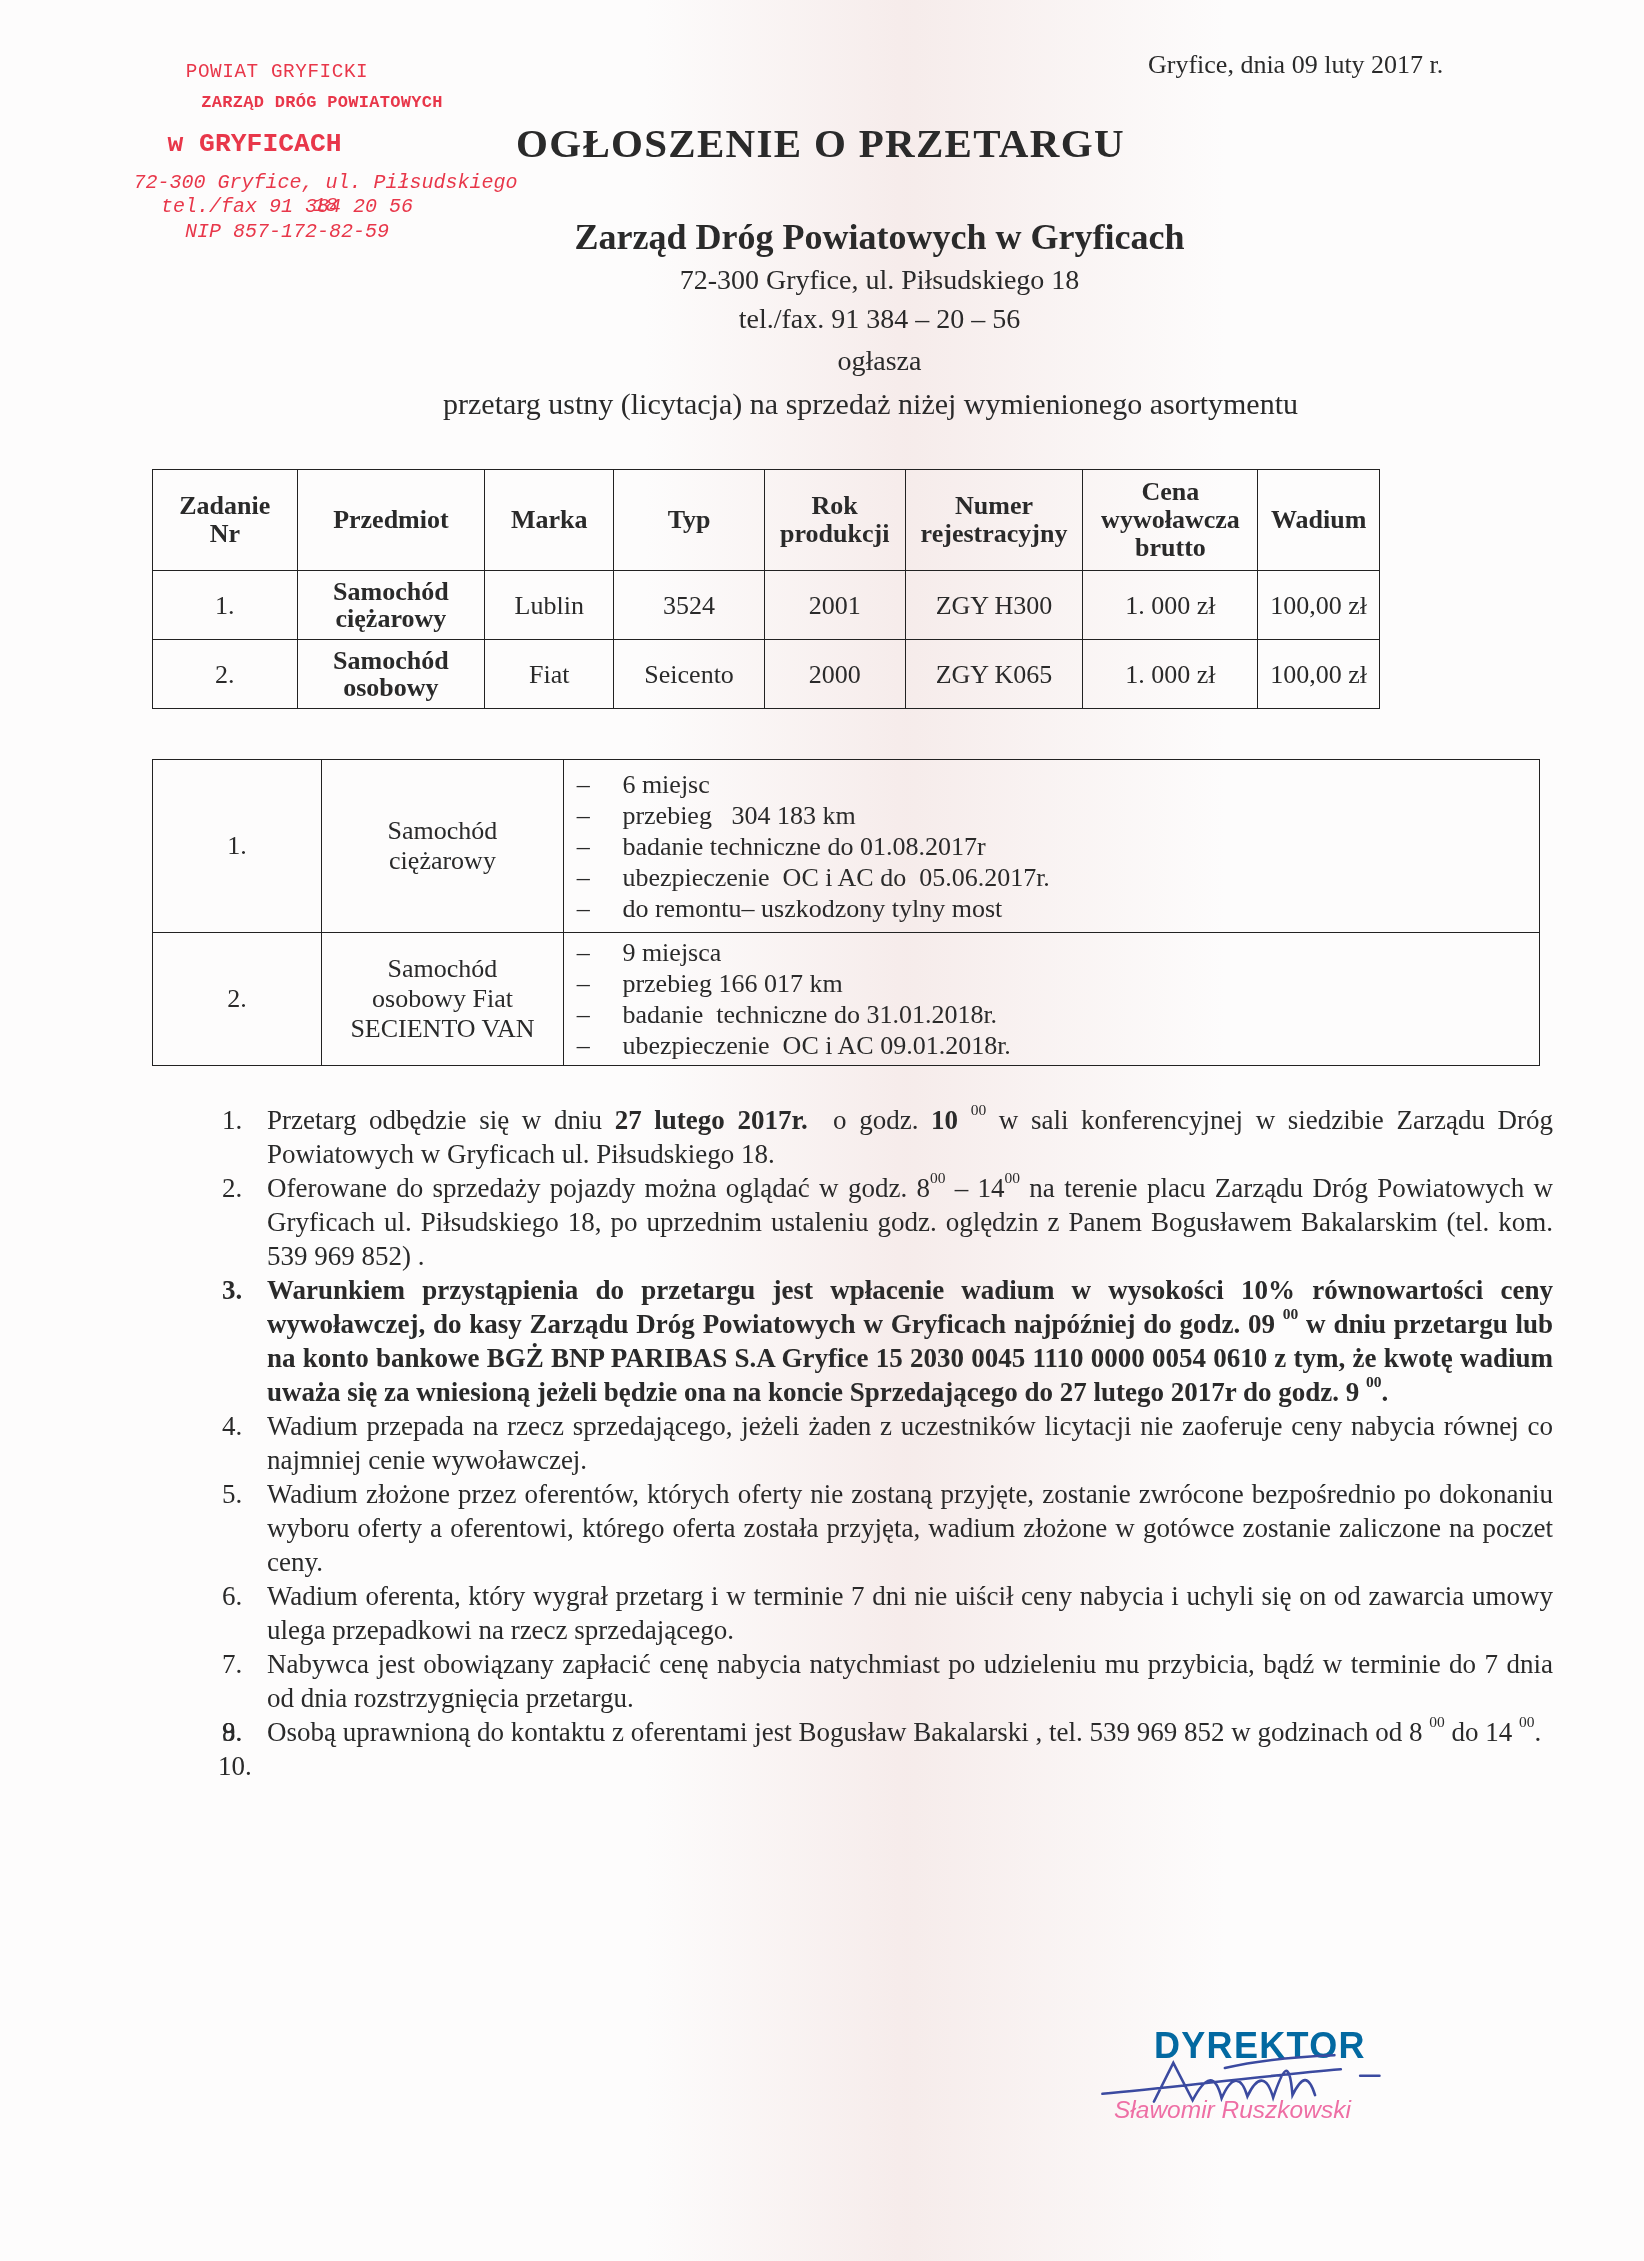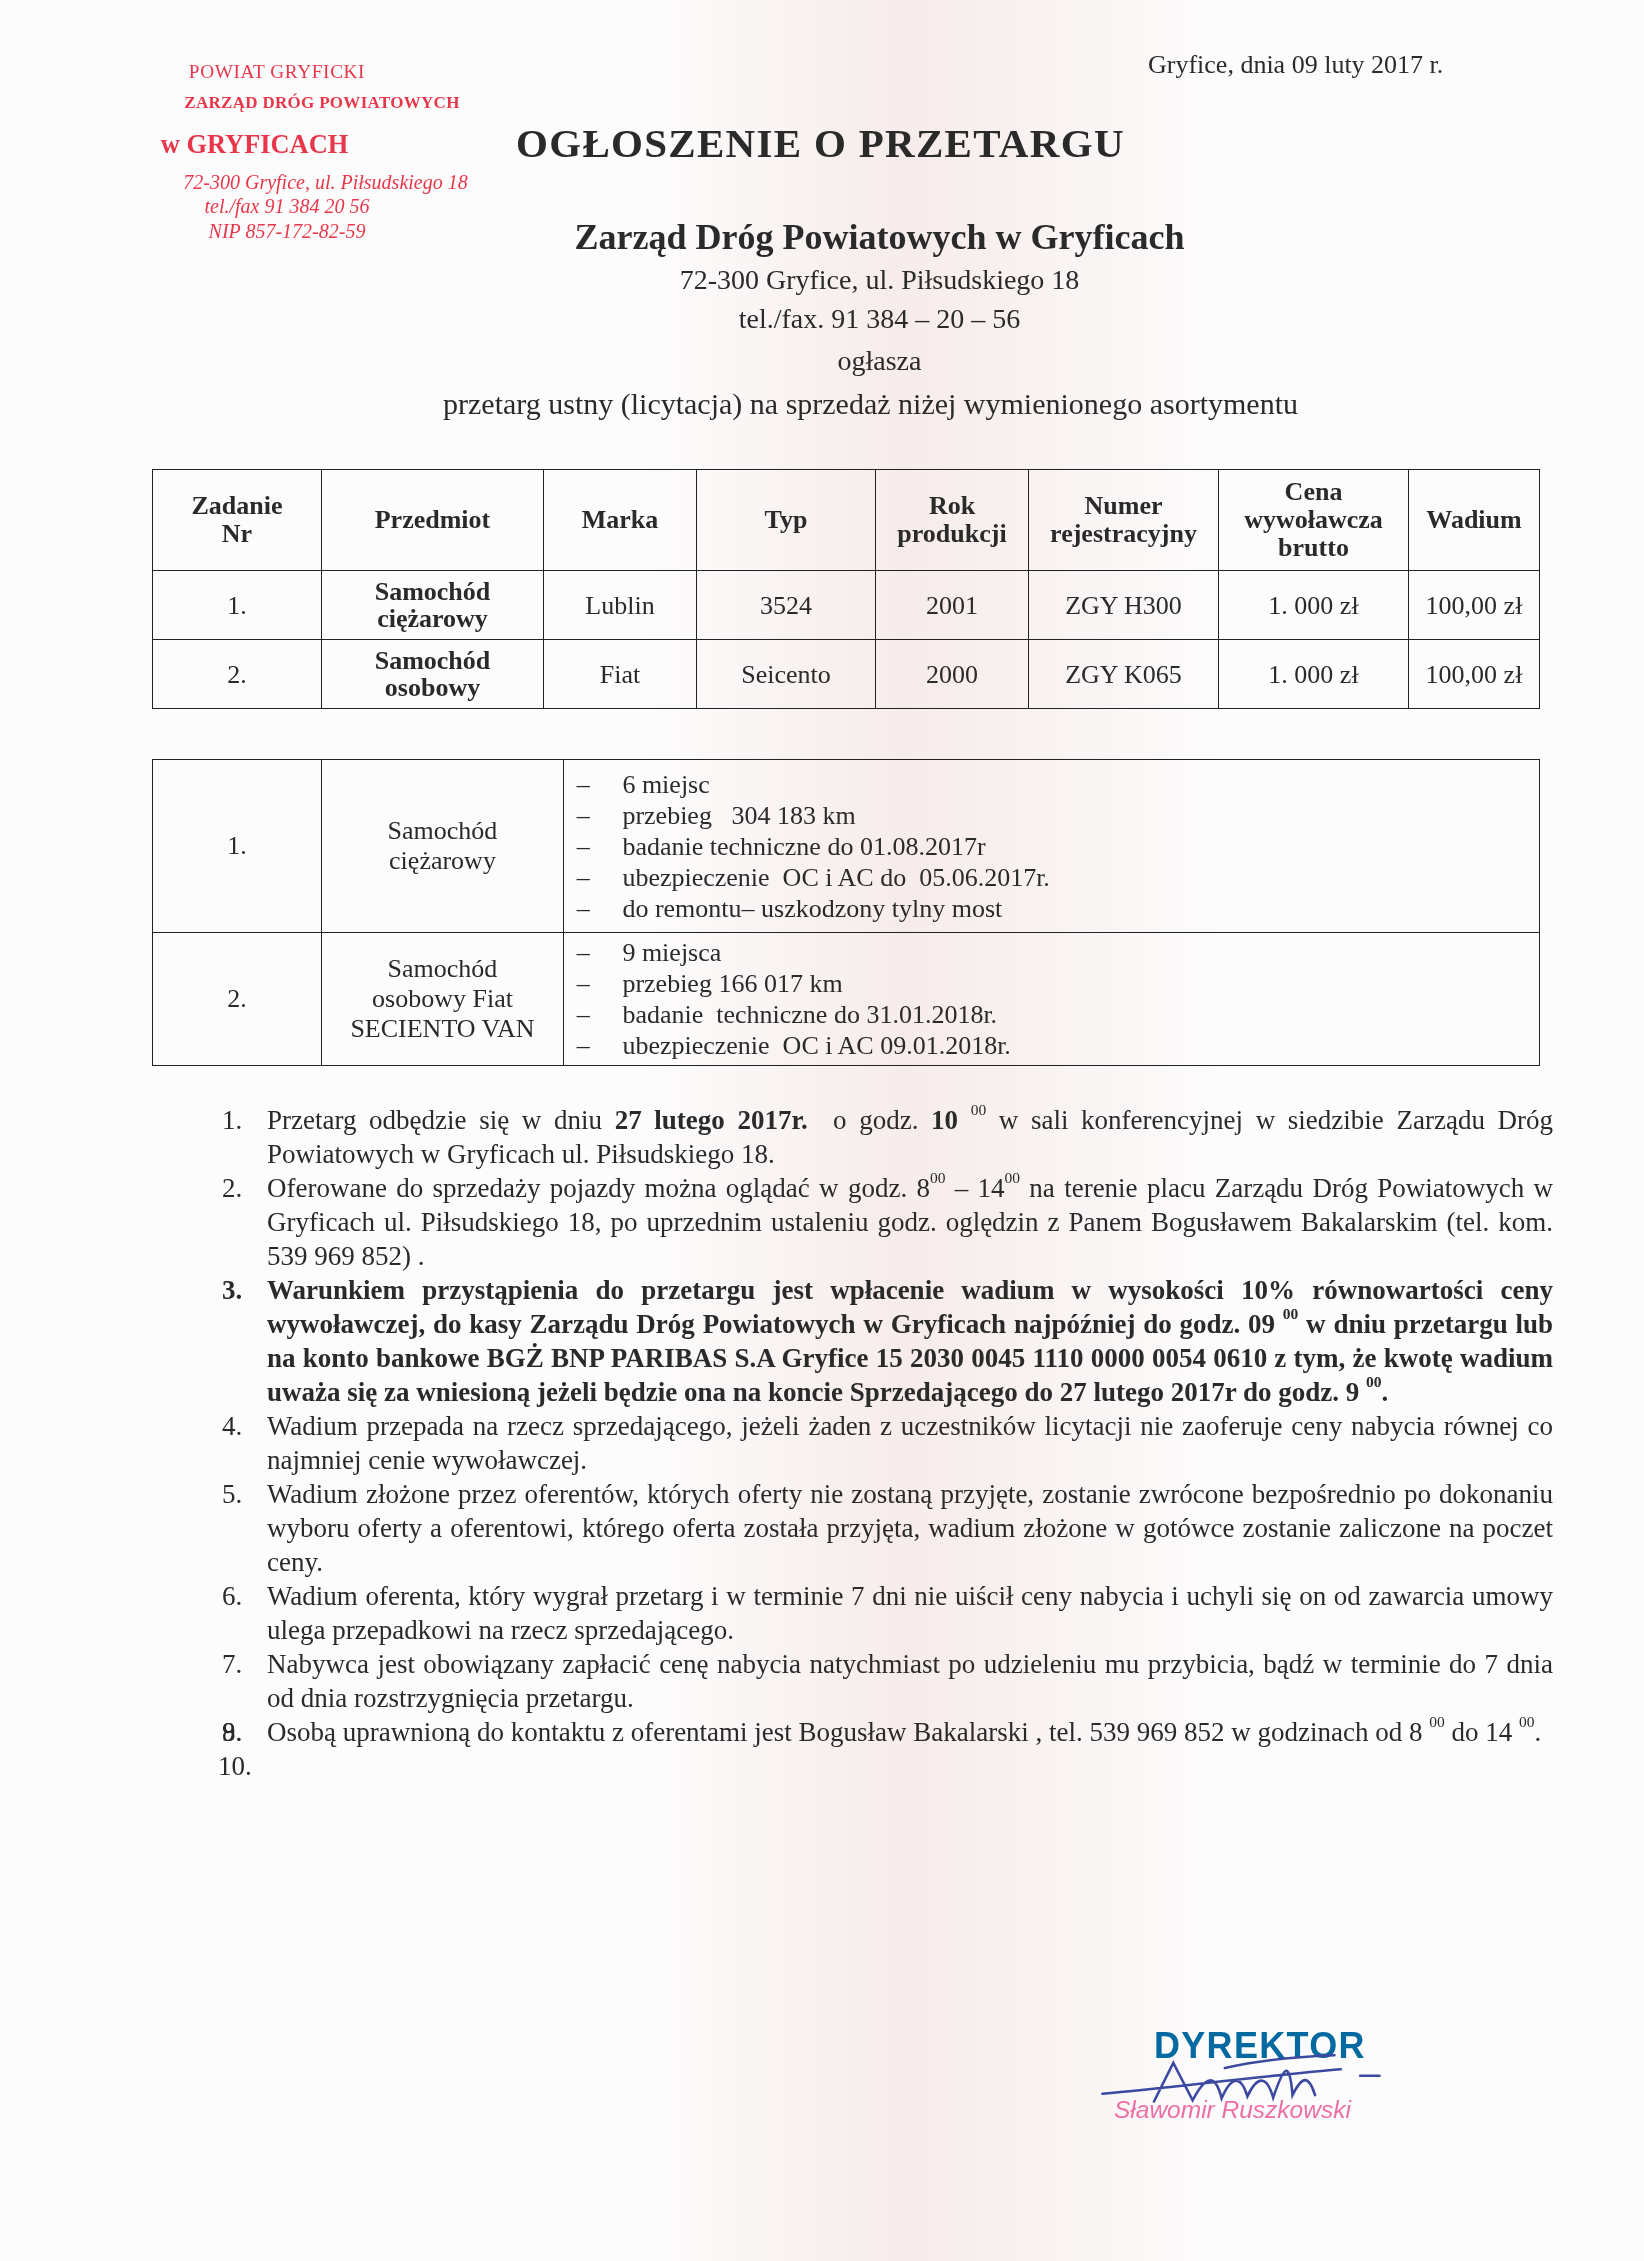--- a/index.html
+++ b/index.html
@@ -8,40 +8,40 @@
     background: #fdfcfc;
     font-family: "Liberation Serif", serif; color: #2a2a2a;
   }
   .page-tint {
     position: absolute; left: 645px; top: 0; width: 580px; height: 2261px;
     background: linear-gradient(90deg, rgba(255,255,255,0) 0%, rgba(240,222,220,0.55) 45%, rgba(255,255,255,0) 100%);
     pointer-events: none;
   }
   .abs { position: absolute; }
   
-  .stamp { color: #e8374a; font-family: Liberation Serif, serif; text-align: center; position: absolute; }
+  .stamp { color: #e8374a; font-family: Liberation Mono, monospace; text-align: center; position: absolute; }
   .stamp-l1 { left: 116px; top: 61px; width: 322px; font-size: 19.3px; letter-spacing: 0.6px; }
   .stamp-l2 { left: 90px; top: 93px; width: 464px; font-size: 17px; font-weight: bold; letter-spacing: 0.3px; }
   .stamp-l3 { left: 90px; top: 129px; width: 329px; font-size: 26.4px; font-weight: bold; }
   .stamp-l4 { left: 116px; top: 171px; width: 419px; font-size: 20px; font-style: italic; }
   .stamp-l5 { left: 116px; top: 195px; width: 342px; font-size: 20px; font-style: italic; }
   .stamp-l6 { left: 116px; top: 220px; width: 342px; font-size: 20px; font-style: italic; }
 
   .date-line { left: 1148px; top: 50px; font-size: 26px; }
   .title { left: 516px; top: 119px; width: 838px; font-size: 41px; font-weight: bold; letter-spacing: 1.3px; }
   .org-name { left: 509px; top: 216px; width: 741px; text-align: center; font-size: 36px; font-weight: bold; }
   .org-addr { left: 509px; top: 264px; width: 741px; text-align: center; font-size: 28px; }
   .org-tel { left: 509px; top: 303px; width: 741px; text-align: center; font-size: 28px; }
   .announces { left: 509px; top: 345px; width: 741px; text-align: center; font-size: 28px; }
   .subject { left: 258px; top: 387px; width: 1225px; text-align: center; font-size: 30px; }
 
   
   table { border-collapse: collapse; position: absolute; }
   td, th { border: 1.9px solid #222; text-align: center; vertical-align: middle; padding: 0 3.9px; }
-  .t1 { left: 152px; top: 469px; width: 1388px; padding-left: 20px; }
+  .t1 { left: 152px; top: 469px; width: 1228px; padding-left: 20px; }
   .t1 th { font-weight: bold; font-size: 26px; line-height: 28px; height: 100px; }
   .t1 td { font-size: 26px; height: 68px; line-height: 27px; }
   .t1 td.bold { font-weight: bold; }
   .t1 td.info-head { text-align: left; padding-left: 84px; height: 47px; border-bottom: 1.9px solid #222; }
 
   .t2 { left: 152px; top: 759px; width: 1388px; }
   .t2 td { font-size: 26px; line-height: 30px; }
   .t2 td.list { text-align: left; padding: 3.9px 0 3.9px 6.4px; vertical-align: middle; }
   .t2 ul { list-style: none; margin: 0; padding: 0; }
   .t2 li { position: relative; padding-left: 52px; height: 31px; line-height: 31px; }

